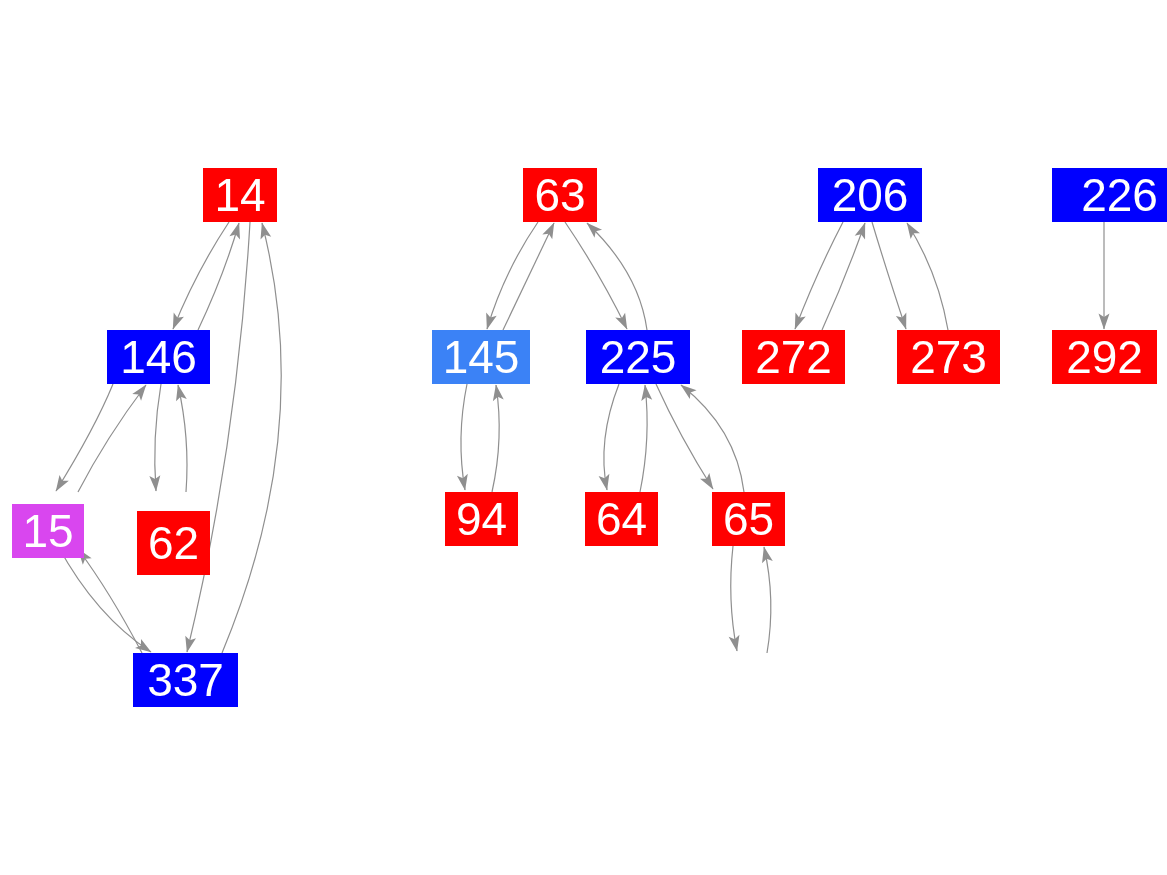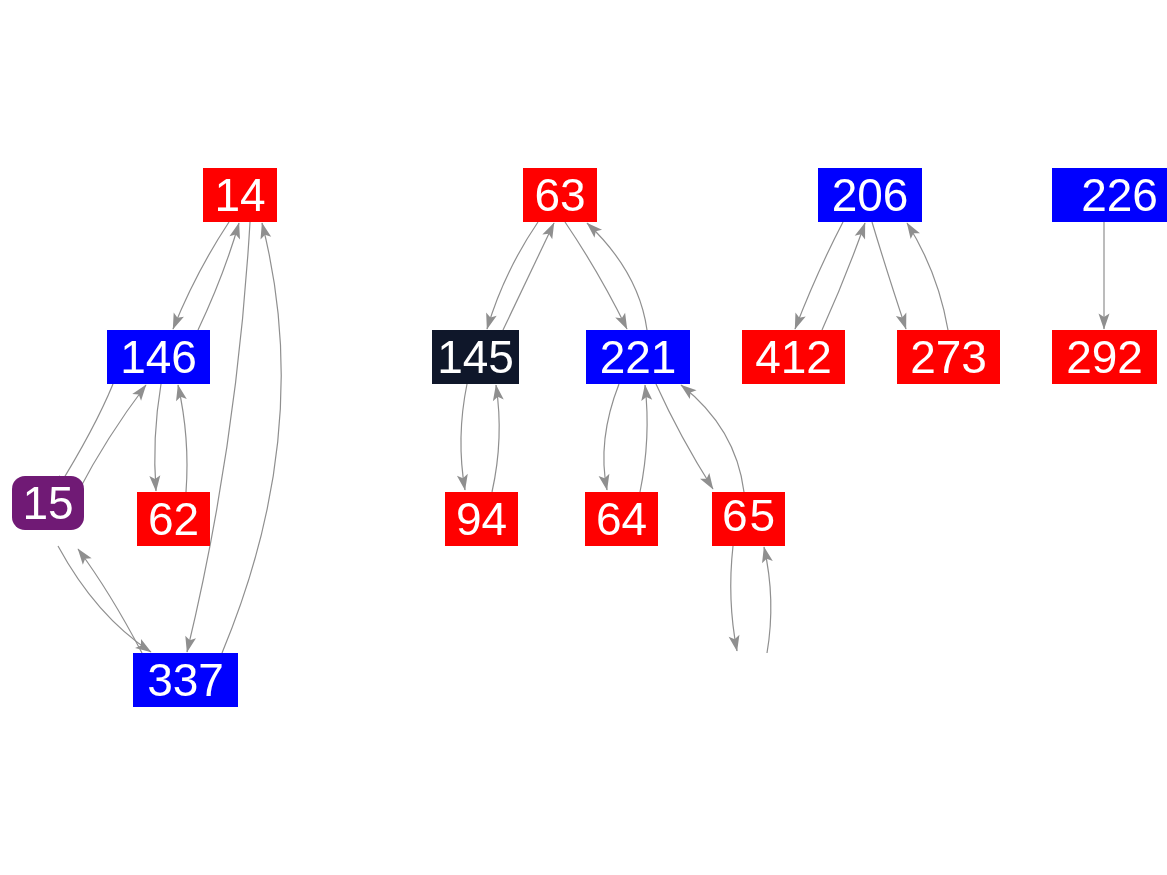--- a/index.html
+++ b/index.html
@@ -73,28 +73,28 @@
       <path d="M767,653 Q776,600 764,547" fill="none" stroke="#8f8f8f" stroke-width="1.2" marker-end="url(#arrow)"></path>
       <path d="M843,222 Q817,272 795,329" fill="none" stroke="#8f8f8f" stroke-width="1.2" marker-end="url(#arrow)"></path>
       <path d="M822,330 Q846,277 865,223" fill="none" stroke="#8f8f8f" stroke-width="1.2" marker-end="url(#arrow)"></path>
       <path d="M872,222 Q887,272 906,329" fill="none" stroke="#8f8f8f" stroke-width="1.2" marker-end="url(#arrow)"></path>
       <path d="M948,330 Q938,272 907,223" fill="none" stroke="#8f8f8f" stroke-width="1.2" marker-end="url(#arrow)"></path>
       <path d="M1104,222 Q1104,276 1104,329" fill="none" stroke="#8f8f8f" stroke-width="1.2" marker-end="url(#arrow)"></path>
     </svg>
   <div id="node-layer">
       <div class="node" style="left: 203px; top: 168px; width: 74px; height: 54px; background: rgb(255, 0, 0); color: rgb(255, 255, 255);">14</div>
       <div class="node" style="left: 107px; top: 330px; width: 103px; height: 54px; background: rgb(0, 0, 255); color: rgb(255, 255, 255);">146</div>
-      <div class="node" style="left: 12px; top: 476px; width: 72px; height: 54px; background: #701a75; color: rgb(255, 255, 255); border-radius: 13px;">15</div>
-      <div class="node" style="left: 137px; top: 492px; width: 73px; height: 54px; background: rgb(255, 0, 0); color: rgb(255, 255, 255);">62</div>
+      <div class="node" style="left: 12px; top: 504px; width: 72px; height: 54px; background: #d946ef; color: rgb(255, 255, 255);">15</div>
+      <div class="node" style="left: 137px; top: 511px; width: 73px; height: 64px; background: rgb(255, 0, 0); color: rgb(255, 255, 255);">62</div>
       <div class="node" style="left: 133px; top: 653px; width: 105px; height: 54px; background: rgb(0, 0, 255); color: rgb(255, 255, 255);">337</div>
       <div class="node" style="left: 523px; top: 168px; width: 74px; height: 54px; background: rgb(255, 0, 0); color: rgb(255, 255, 255);">63</div>
-      <div class="node" style="left: 432px; top: 330px; width: 87px; height: 54px; background: #0f172a; color: rgb(255, 255, 255);">145</div>
-      <div class="node" style="left: 586px; top: 330px; width: 104px; height: 54px; background: rgb(0, 0, 255); color: rgb(255, 255, 255);">221</div>
+      <div class="node" style="left: 432px; top: 330px; width: 98px; height: 54px; background: #3b82f6; color: rgb(255, 255, 255);">145</div>
+      <div class="node" style="left: 586px; top: 330px; width: 104px; height: 54px; background: rgb(0, 0, 255); color: rgb(255, 255, 255);">225</div>
       <div class="node" style="left: 445px; top: 492px; width: 73px; height: 54px; background: rgb(255, 0, 0); color: rgb(255, 255, 255);">94</div>
       <div class="node" style="left: 585px; top: 492px; width: 73px; height: 54px; background: rgb(255, 0, 0); color: rgb(255, 255, 255);">64</div>
-      <div class="node" style="left: 712px; top: 492px; width: 73px; height: 54px; background: rgb(255, 0, 0); color: rgb(255, 255, 255); font-family: Liberation Mono, monospace;">65</div>
+      <div class="node" style="left: 712px; top: 492px; width: 73px; height: 54px; background: rgb(255, 0, 0); color: rgb(255, 255, 255);">65</div>
       <div class="node" style="left: 818px; top: 168px; width: 104px; height: 54px; background: rgb(0, 0, 255); color: rgb(255, 255, 255);">206</div>
-      <div class="node" style="left: 742px; top: 330px; width: 103px; height: 54px; background: rgb(255, 0, 0); color: rgb(255, 255, 255);">412</div>
+      <div class="node" style="left: 742px; top: 330px; width: 103px; height: 54px; background: rgb(255, 0, 0); color: rgb(255, 255, 255);">272</div>
       <div class="node" style="left: 897px; top: 330px; width: 103px; height: 54px; background: rgb(255, 0, 0); color: rgb(255, 255, 255);">273</div>
       <div class="node" style="left: 1052px; top: 168px; width: 105px; height: 54px; background: rgb(0, 0, 255); color: rgb(255, 255, 255); padding-left: 15px;">226</div>
       <div class="node" style="left: 1052px; top: 330px; width: 105px; height: 54px; background: rgb(255, 0, 0); color: rgb(255, 255, 255);">292</div>
     </div>
 </div>
 
 </body></html>

